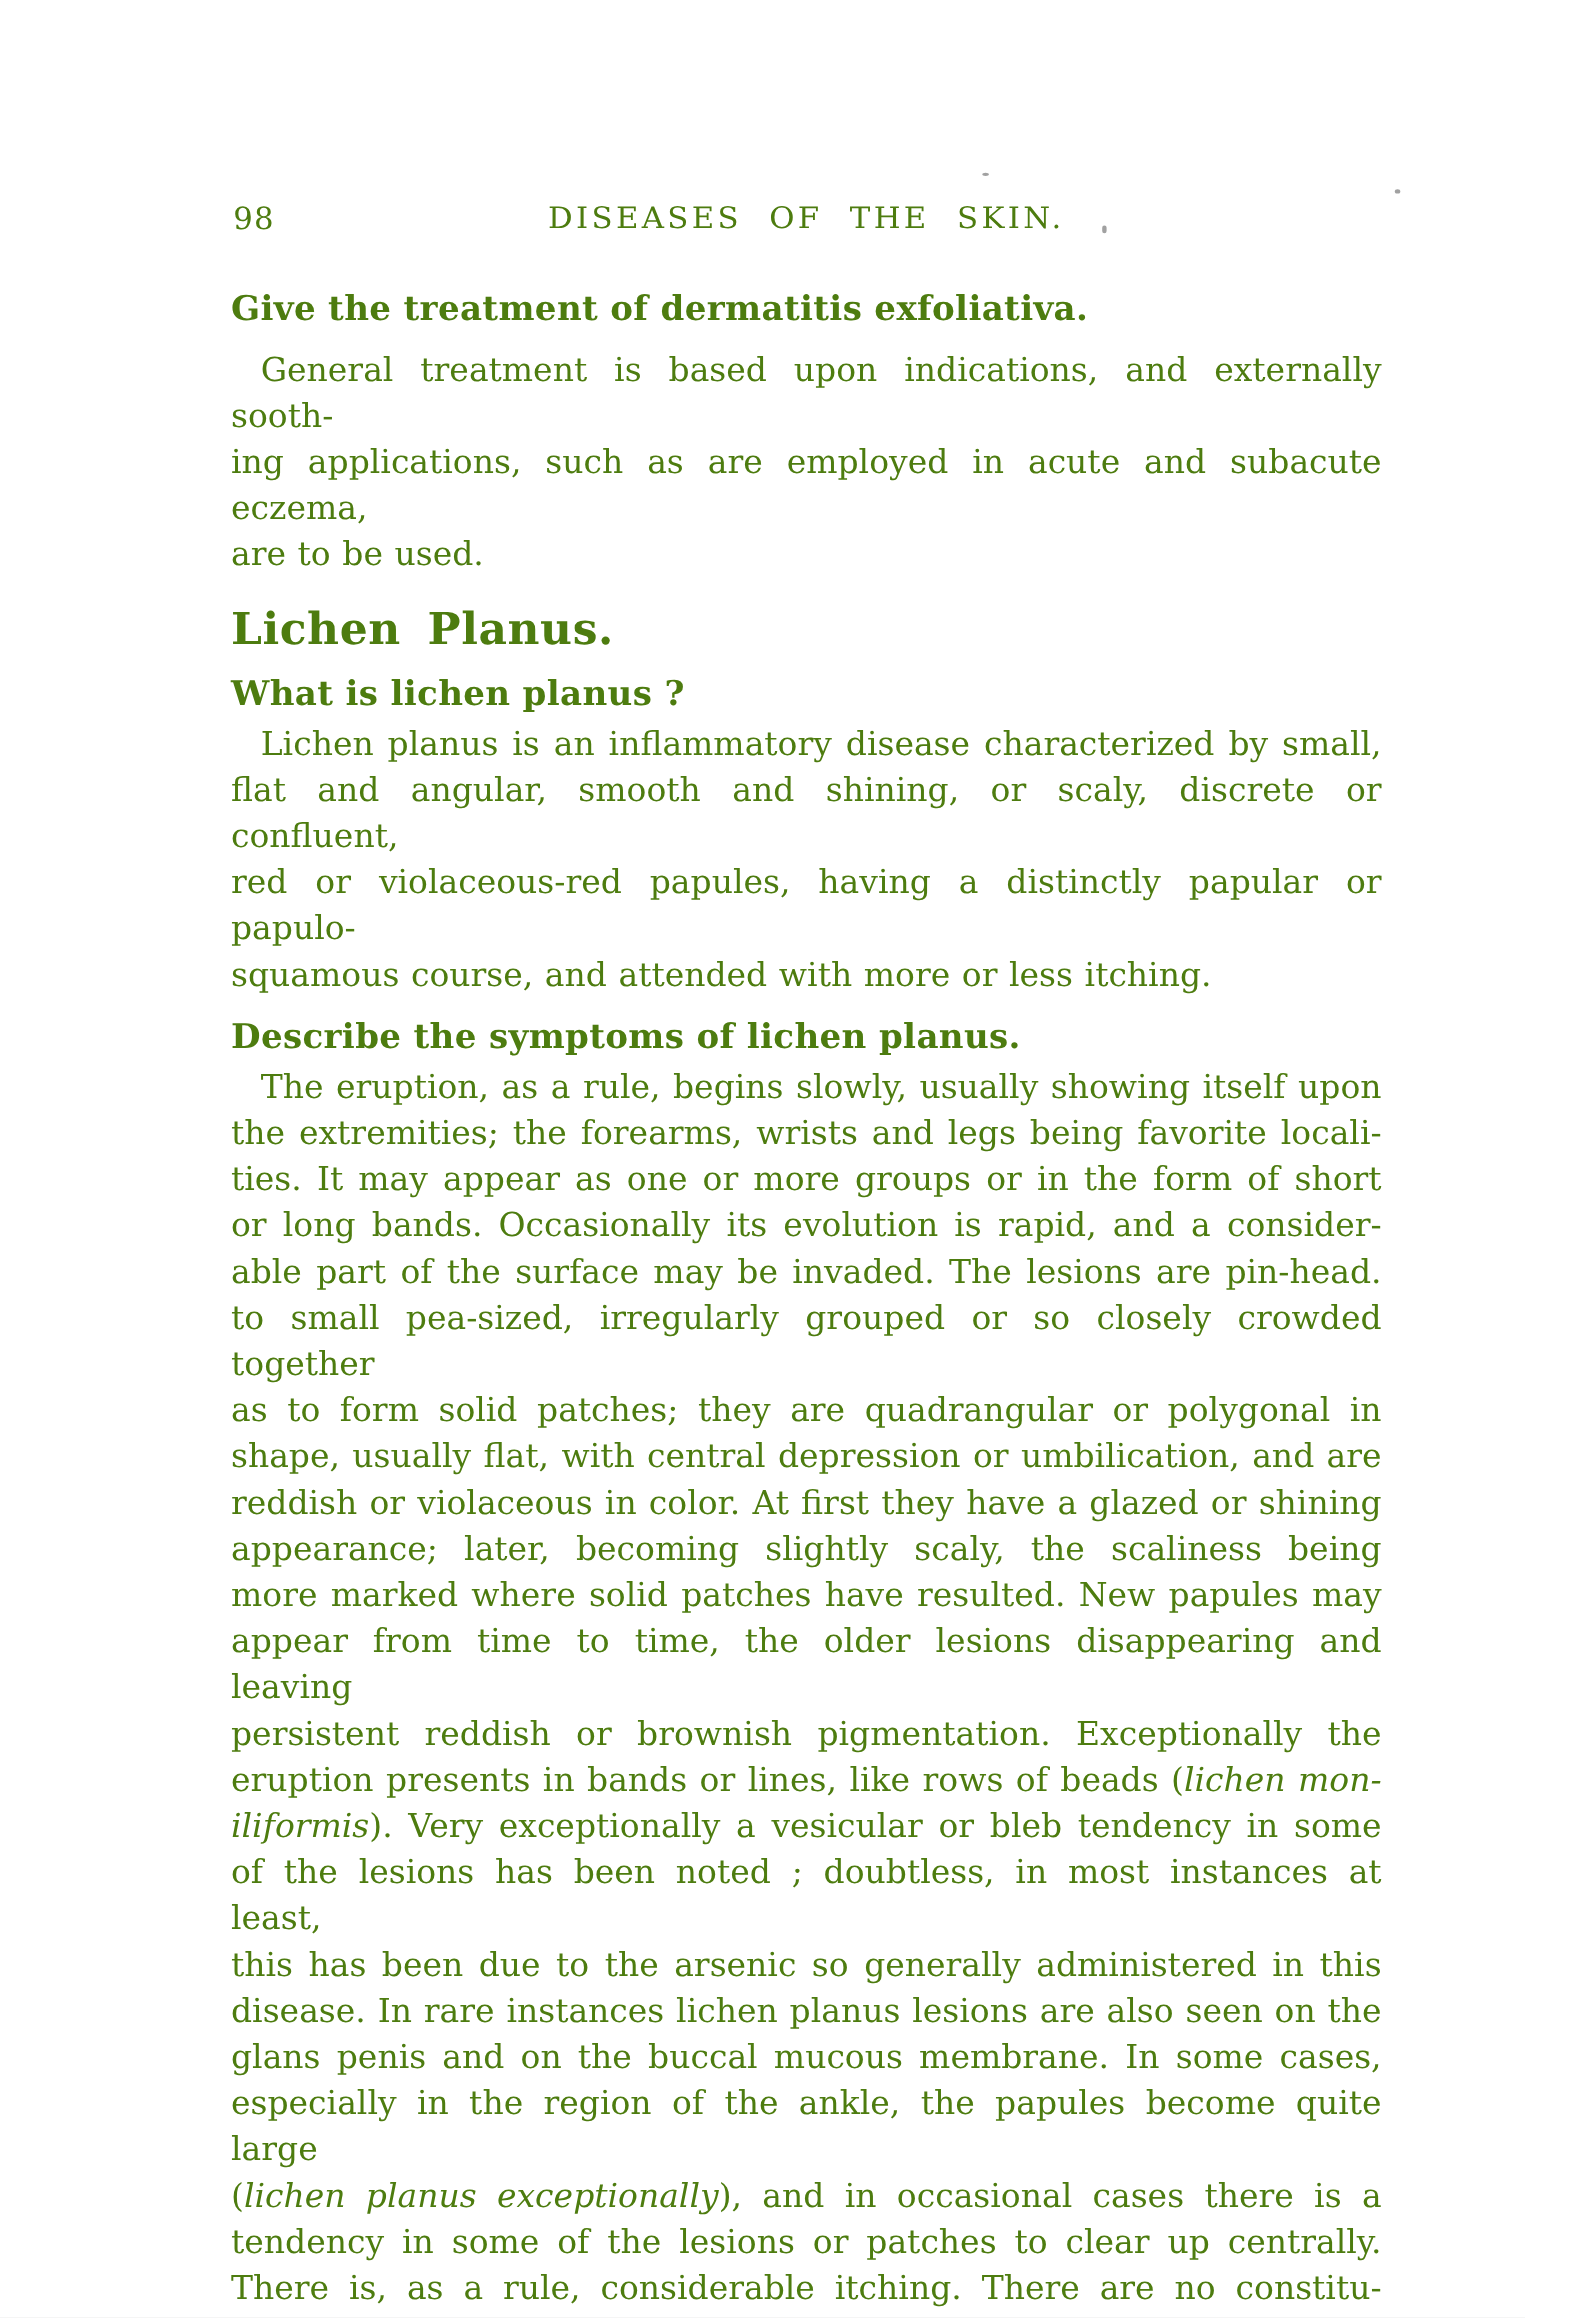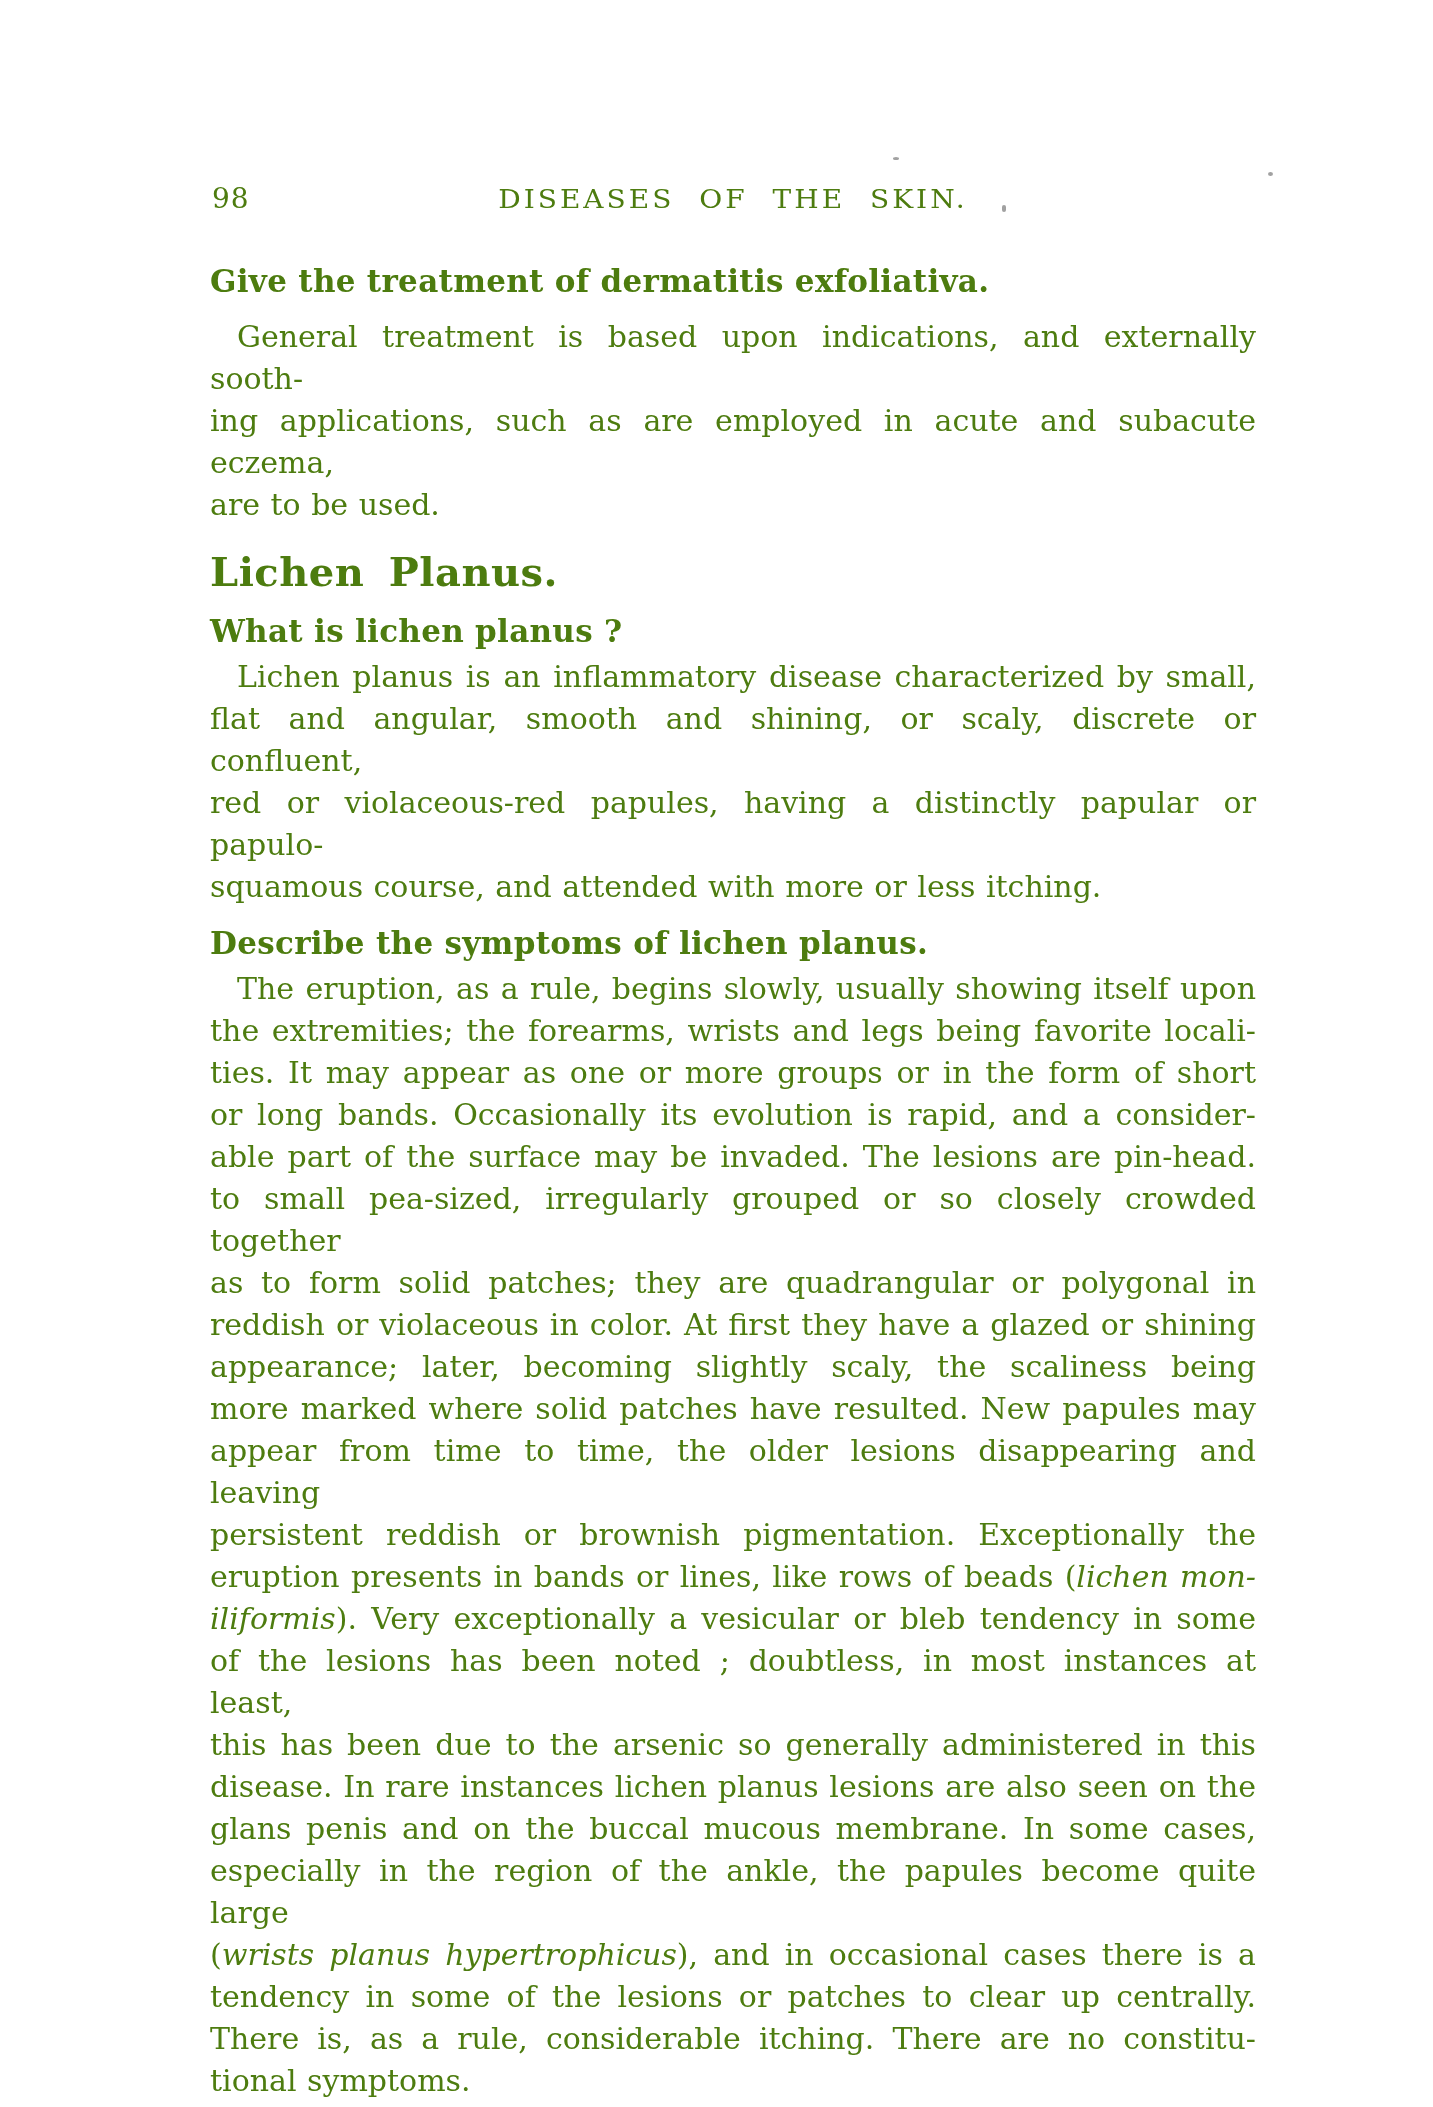--- a/index.html
+++ b/index.html
@@ -99,32 +99,33 @@
         </div>
         <div class="section sec-5 question">Describe the symptoms of lichen planus.</div>
         <div class="section sec-6 paragraph">
           <div class="line first">The eruption, as a rule, begins slowly, usually showing itself upon</div>
           <div class="line">the extremities; the forearms, wrists and legs being favorite locali-</div>
           <div class="line">ties.  It may appear as one or more groups or in the form of short</div>
           <div class="line">or long bands.  Occasionally its evolution is rapid, and a consider-</div>
           <div class="line">able part of the surface may be invaded.  The lesions are pin-head.</div>
           <div class="line">to small pea-sized, irregularly grouped or so closely crowded together</div>
           <div class="line">as to form solid patches; they are quadrangular or polygonal in</div>
+          <div class="line">shape, usually flat, with central depression or umbilication, and are</div>
           <div class="line">reddish or violaceous in color.  At first they have a glazed or shining</div>
           <div class="line">appearance; later, becoming slightly scaly, the scaliness being</div>
           <div class="line">more marked where solid patches have resulted.  New papules may</div>
           <div class="line">appear from time to time, the older lesions disappearing and leaving</div>
           <div class="line">persistent reddish or brownish pigmentation.  Exceptionally the</div>
           <div class="line">eruption presents in bands or lines, like rows of beads (<i>lichen mon-</i></div>
           <div class="line"><i>iliformis</i>).  Very exceptionally a vesicular or bleb tendency in some</div>
           <div class="line">of the lesions has been noted ; doubtless, in most instances at least,</div>
           <div class="line">this has been due to the arsenic so generally administered in this</div>
           <div class="line">disease.  In rare instances lichen planus lesions are also seen on the</div>
           <div class="line">glans penis and on the buccal mucous membrane.  In some cases,</div>
           <div class="line">especially in the region of the ankle, the papules become quite large</div>
-          <div class="line">(<i>wrists planus hypertrophicus</i>), and in occasional cases there is a</div>
+          <div class="line">(<i>lichen planus exceptionally</i>), and in occasional cases there is a</div>
           <div class="line">tendency in some of the lesions or patches to clear up centrally.</div>
           <div class="line">There is, as a rule, considerable itching.  There are no constitu-</div>
           <div class="line lastline">tional symptoms.</div>
         </div>
       </div>
   </div>
 </div>
 
 </body></html>

